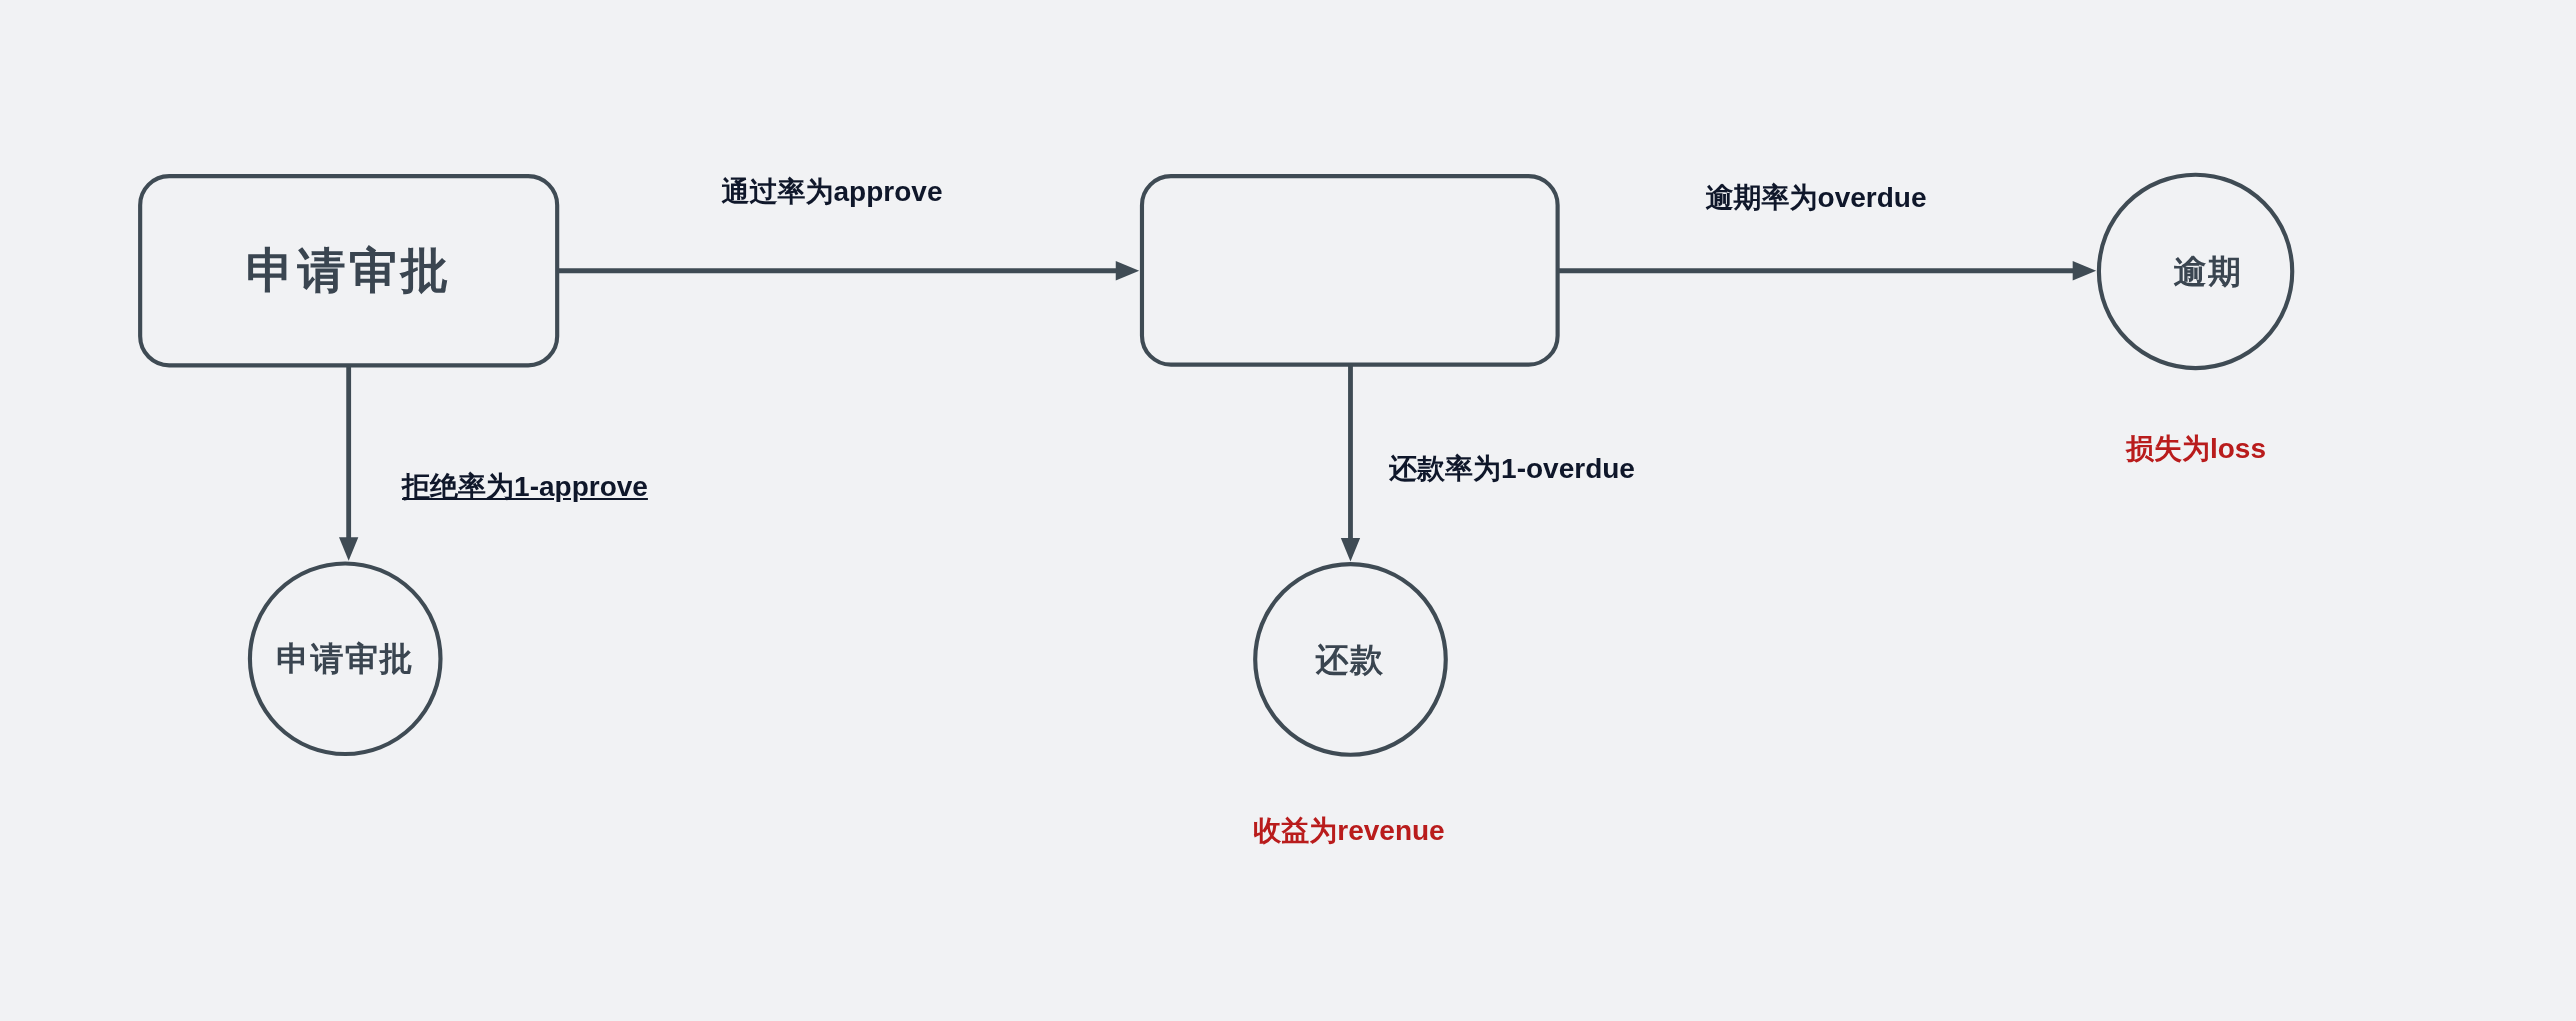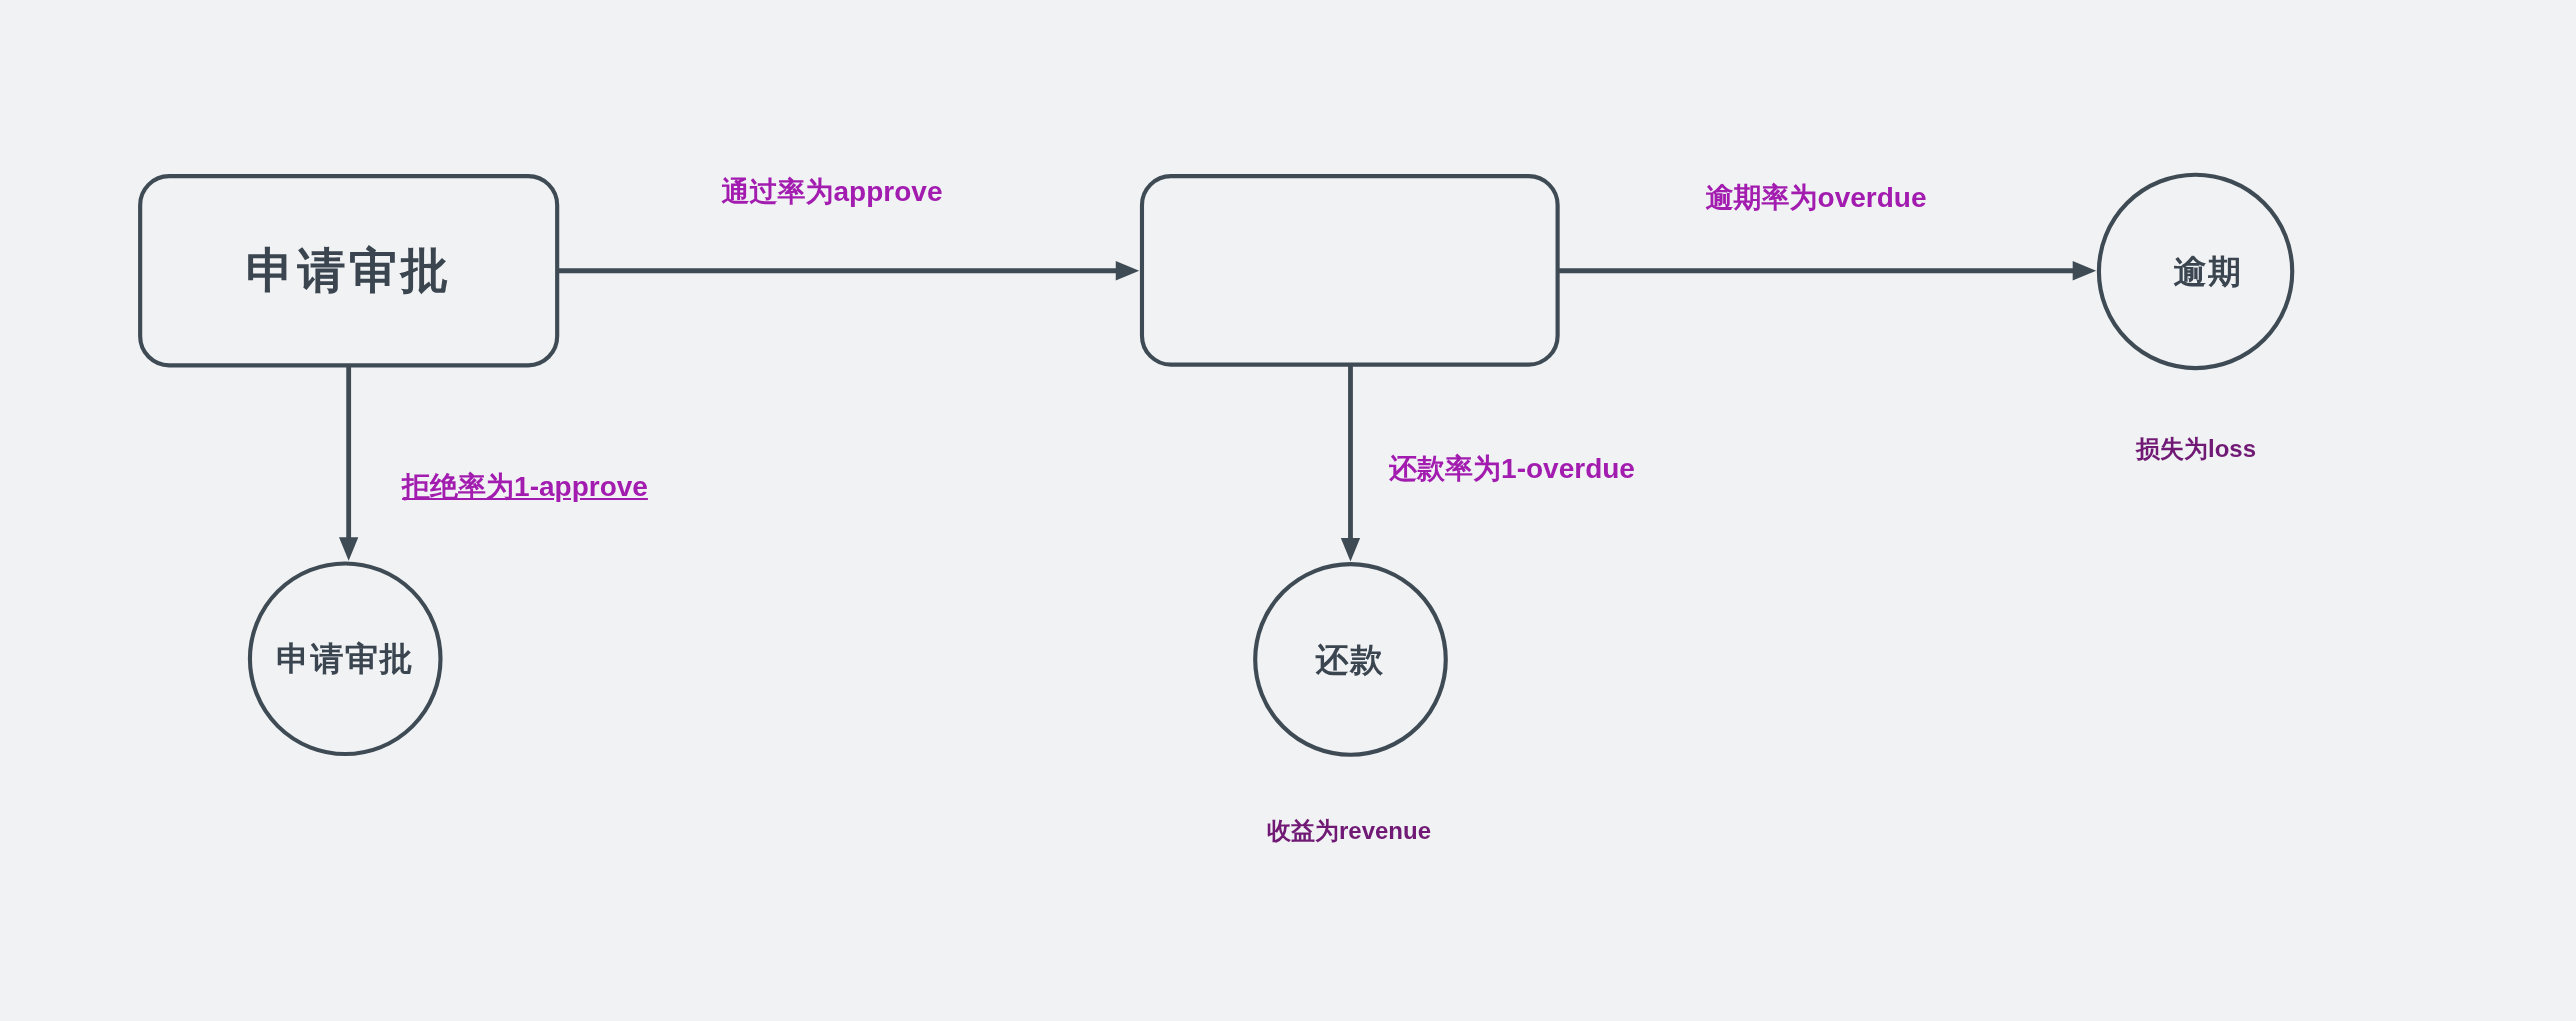--- a/index.html
+++ b/index.html
@@ -33,31 +33,31 @@
     font-size: 48px;
     letter-spacing: 3.5px;
   }
   .circle-label {
     font-size: 33px;
     letter-spacing: 1.4px;
   }
   .edge-label {
     position: absolute;
     transform: translate(-50%, -50%);
-    color: #a21caf;
+    color: #0f172a;
     font-weight: bold;
     font-size: 28px;
     white-space: nowrap;
   }
   .annotation-label {
     position: absolute;
     transform: translate(-50%, -50%);
-    color: #701a75;
+    color: #b91c1c;
     font-weight: bold;
-    font-size: 24px;
+    font-size: 28px;
     white-space: nowrap;
   }
 </style>
 </head>
 <body>
 
 <div class="canvas">
 
   <svg class="diagram-layer" viewBox="0 0 3731 1480" xmlns="http://www.w3.org/2000/svg">
 

